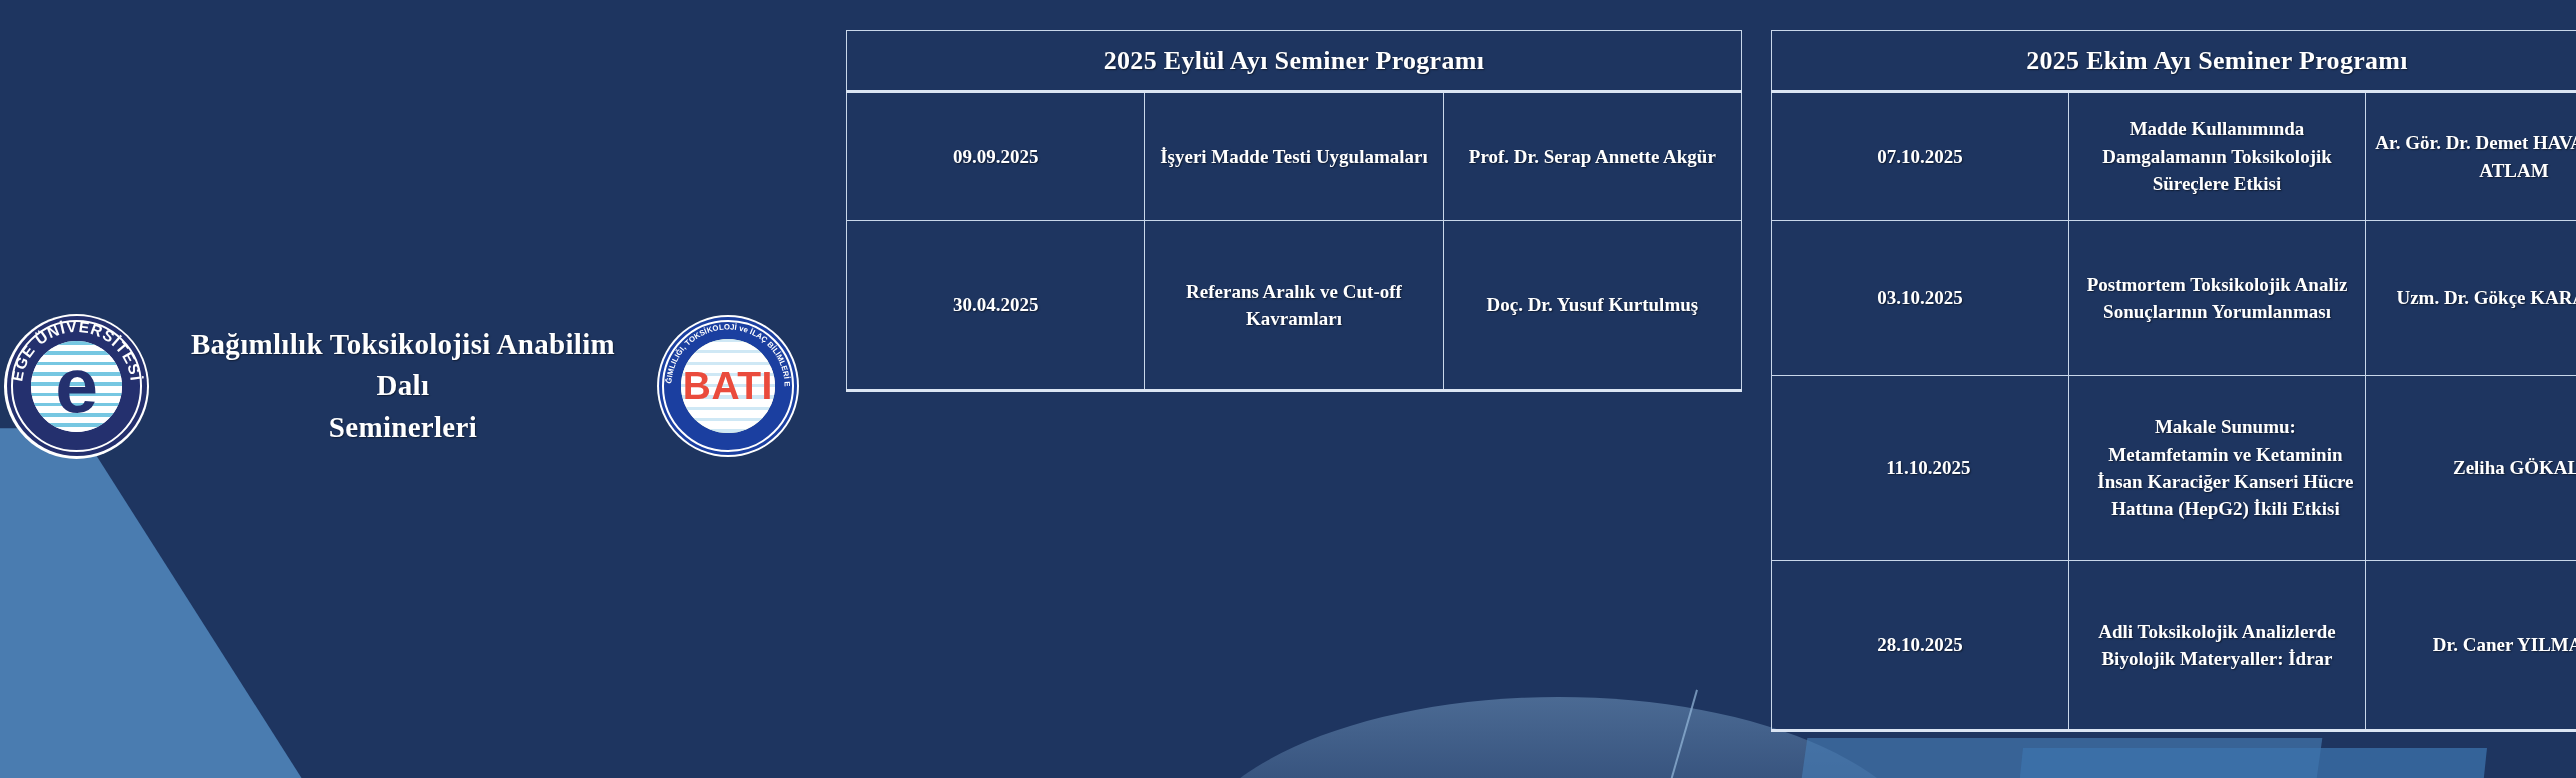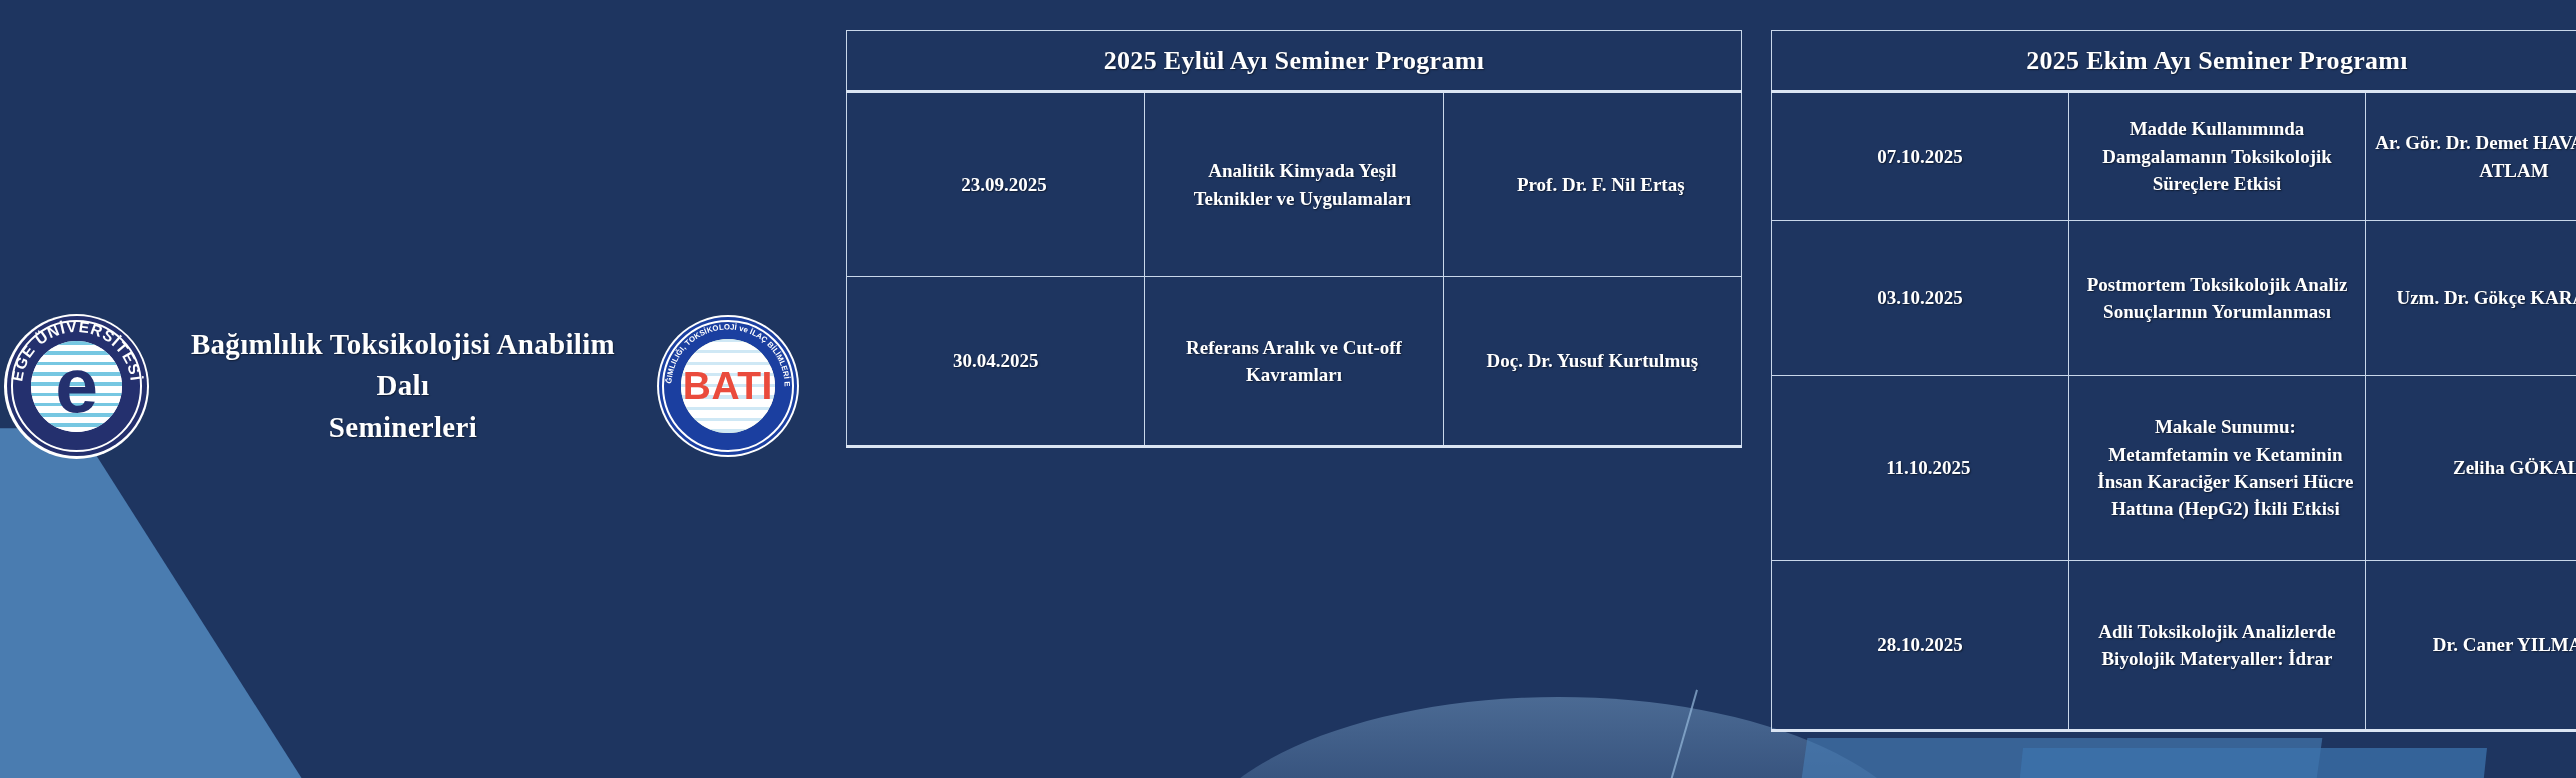--- a/index.html
+++ b/index.html
@@ -303,24 +303,24 @@
 </div>
 
 <div class="table-wrap left">
   <table class="seminar">
     <thead>
       <tr>
         <th class="title-cell" colspan="3">2025 Eylül Ayı Seminer Programı</th>
       </tr>
     </thead>
     <tbody>
-      <tr class="r3">
-        <td class="col-date">23.09.2025</td>
-        <td class="col-topic">Analitik Kimyada Yeşil Teknikler ve Uygulamaları</td>
-        <td class="col-spkr">Prof. Dr. F. Nil Ertaş</td>
+      <tr class="r1">
+        <td class="col-date">09.09.2025</td>
+        <td class="col-topic">İşyeri Madde Testi Uygulamaları</td>
+        <td class="col-spkr">Prof. Dr. Serap Annette Akgür</td>
       </tr>
       <tr class="r4 last-row">
         <td class="col-date">30.04.2025</td>
         <td class="col-topic">Referans Aralık ve Cut-off Kavramları</td>
         <td class="col-spkr">Doç. Dr. Yusuf Kurtulmuş</td>
       </tr>
     </tbody>
   </table>
 </div>
 

